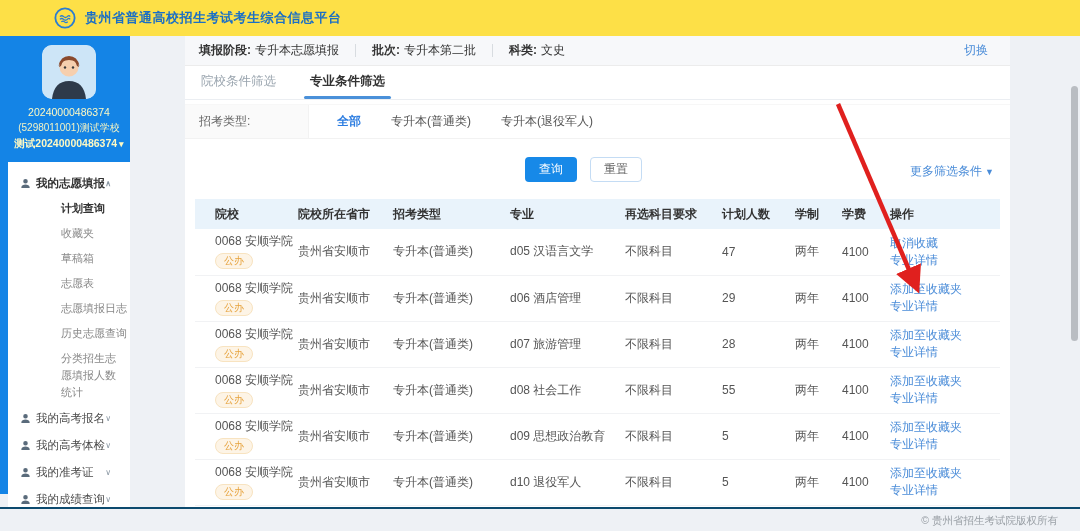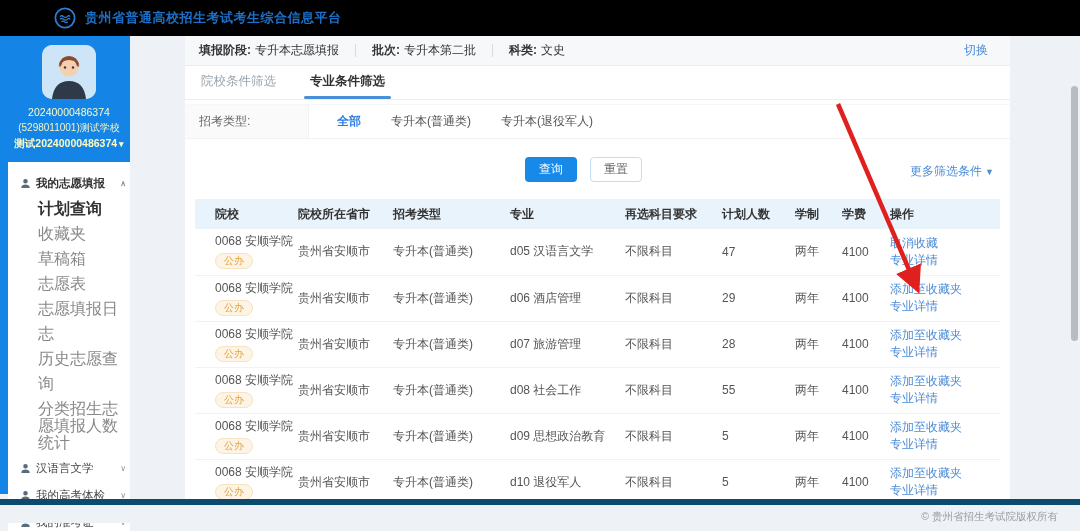--- a/index.html
+++ b/index.html
@@ -1,39 +1,39 @@
 <!DOCTYPE html>
 <html><head>
 <meta charset="utf-8">
 <style>
   * { margin:0; padding:0; box-sizing:border-box; }
   html,body { width:1080px; height:531px; }
   body { font-family:"Liberation Sans", sans-serif; background:#eef1f5; position:relative; overflow:hidden; color:#333; }
 
   
-  .app-header { position:absolute; top:0; left:0; width:1080px; height:36px; background:#000000; display:flex; align-items:center; padding-left:54px; z-index:5; }
+  .app-header { position:absolute; top:0; left:0; width:1080px; height:36px; background:#fde047; display:flex; align-items:center; padding-left:54px; z-index:5; }
   .logo { width:22px; height:22px; margin-right:9px; flex:0 0 auto; }
   .app-title { color:#1b6fc5; font-size:13px; font-weight:bold; letter-spacing:.5px; }
 
   
   .sidebar { position:absolute; top:36px; left:0; width:130px; height:458px; background:#fff; z-index:4; }
   .side-strip { position:absolute; left:0; top:0; width:8px; height:100%; background:#1484e6; }
   .user-panel { position:absolute; left:8px; top:0; width:122px; height:126px; background:#1484e6; color:#fef9c3; text-align:center; padding-top:9px; }
   .avatar { width:54px; height:54px; border-radius:10px; margin:0 auto 6px auto; display:block; background:#cde5f7; overflow:hidden; }
   .user-id { font-size:10.5px; line-height:15px; }
   .user-school { font-size:10px; line-height:15px; opacity:.95; }
   .user-name { font-size:10.5px; font-weight:bold; line-height:16px; cursor:pointer; }
   .user-name .drop { font-size:9px; margin-left:2px; }
   .menu { position:absolute; left:8px; top:126px; width:122px; padding-top:8px; background:#fff; }
-  .menu-head { display:flex; align-items:center; height:26px; padding:0 4px 0 12px; font-size:11.5px; color:#4a4a4a; cursor:pointer; }
+  .menu-head { display:flex; align-items:center; height:26px; padding:0 19px 0 12px; font-size:11.5px; color:#4a4a4a; cursor:pointer; }
   .menu-head.expanded { font-weight:bold; color:#333; }
   .menu-head .p-icon { margin-right:5px; display:inline-flex; }
   .menu-head .chev { margin-left:auto; font-size:8px; color:#8a97a3; }
   .menu-head.later { height:27px; }
-  .menu-item { font-size:16px; color:#888; line-height:25px; padding-left:30px; cursor:pointer; }
+  .menu-item { font-size:11px; color:#888; line-height:25px; padding-left:30px; cursor:pointer;margin-left:23px; }
   .menu-item.active { color:#333; font-weight:bold; }
   .menu-item.wrap { line-height:17px; padding-top:4px; padding-bottom:4px; padding-right:4px; }
 
   
   .main { position:absolute; top:36px; left:185px; width:825px; height:471px; background:#fff; overflow:hidden; z-index:3; }
   .filter-strip { height:30px; background:#f7f8fa; border-bottom:1px solid #ececec; display:flex; align-items:center; padding:0 22px 0 14px; font-size:12px; }
   .f-group { display:flex; align-items:flex-end; }
   .f-label { font-weight:bold; color:#333; }
   .f-value { color:#333; margin-left:4px; }
   .f-sep { width:1px; height:13px; background:#d8dce0; margin:0 16px; }
@@ -58,21 +58,21 @@
 
   table.plan { border-collapse:collapse; table-layout:fixed; width:805px; margin:10px 10px 0 10px; font-size:12px; }
   table.plan th { background:#e9f3fb; color:#333; font-weight:bold; text-align:left; height:30px; }
   table.plan td { color:#555; border-bottom:1px solid #f1f2f4; height:46px; vertical-align:middle; }
   table.plan th.c1, table.plan td.c1 { padding-left:20px; }
   .college-name { color:#555; line-height:15px; }
   .badge { display:inline-block; font-size:10px; color:#e6a23c; background:#fdf4e6; border:1px solid #f8e3c0; border-radius:9px; padding:0px 8px; margin-top:4px; line-height:14px; }
   td.ops a { display:block; color:#4a8cd8; text-decoration:none; line-height:17px; cursor:pointer; }
 
   
-  .footer { position:absolute; left:0; bottom:8px; width:1080px; height:24px; border-top:6px solid #0c4a6e; background:#eef1f5; z-index:6; }
+  .footer { position:absolute; left:0; bottom:0; width:1080px; height:24px; border-top:2px solid #0c4a6e; background:#eef1f5; z-index:6; }
   .copyright { position:absolute; right:22px; top:5px; font-size:10.5px; color:#9aa0a6; }
 
   
   .arrow-overlay { position:absolute; left:0; top:0; width:1080px; height:531px; pointer-events:none; z-index:9; }
   .scroll-thumb { position:absolute; right:2px; top:86px; width:7px; height:255px; background:#b9bdc2; border-radius:4px; z-index:8; cursor:grab; }
 </style>
 </head>
 <body>
 
 <header class="app-header">
@@ -119,21 +119,21 @@
       <div class="menu-item">志愿表</div>
       <div class="menu-item">志愿填报日志</div>
       <div class="menu-item">历史志愿查询</div>
       <div class="menu-item wrap">分类招生志愿填报人数统计</div>
       <div class="menu-head later">
         <span class="p-icon">
           <svg width="11" height="11" viewBox="0 0 24 24">
             <path d="M12 12a5 5 0 1 0-5-5 5 5 0 0 0 5 5zm0 2c-4.4 0-9 2.2-9 6v2h18v-2c0-3.8-4.6-6-9-6z" fill="#5a6b7b"></path>
           </svg>
         </span>
-        <span class="mh-label">汉语言文学</span>
+        <span class="mh-label">我的高考报名</span>
         <span class="chev">∨</span>
       </div>
       <div class="menu-head later">
         <span class="p-icon">
           <svg width="11" height="11" viewBox="0 0 24 24">
             <path d="M12 12a5 5 0 1 0-5-5 5 5 0 0 0 5 5zm0 2c-4.4 0-9 2.2-9 6v2h18v-2c0-3.8-4.6-6-9-6z" fill="#5a6b7b"></path>
           </svg>
         </span>
         <span class="mh-label">我的高考体检</span>
         <span class="chev">∨</span>

